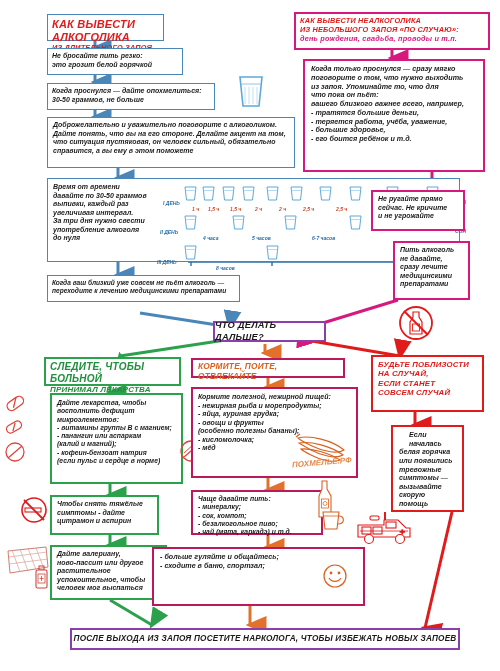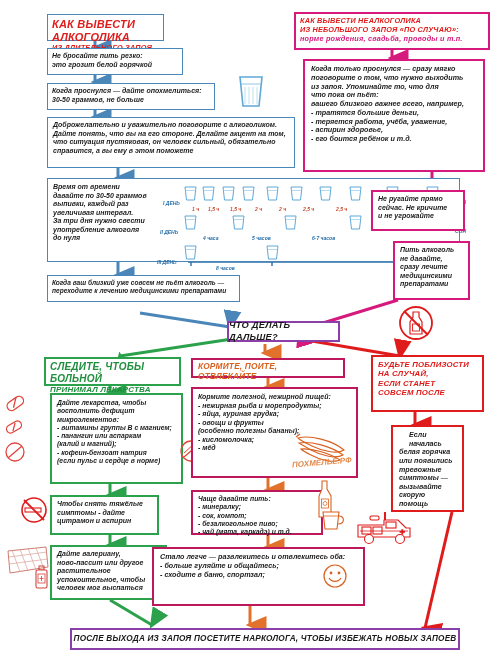--- a/index.html
+++ b/index.html
@@ -283,33 +283,33 @@
   <div class="tl-int2" style="left:216px;top:265px;">8 часов</div>
 
   <div class="box b-blue" style="left:47px;top:275px;width:193px;height:27px;padding:3px 4px;">
     <div class="txt c-dark" style="font-size:6.6px;">Когда ваш близкий уже совсем не пьёт алкоголь —</div>
     <div class="txt c-dark" style="font-size:6.6px;">переходите к лечению медицинскими препаратами</div>
   </div>
 
   <div class="box b-pink" style="left:294px;top:12px;width:196px;height:38px;padding:3px 4px;">
     <div class="hdr c-red" style="font-size:7.3px;">КАК ВЫВЕСТИ НЕАЛКОГОЛИКА</div>
     <div class="hdr c-red" style="font-size:7.3px;">ИЗ НЕБОЛЬШОГО ЗАПОЯ «ПО СЛУЧАЮ»:</div>
-    <div class="hdr c-pink" style="font-size:7.3px;">норме рождения, свадьба, проводы и т.п.</div>
+    <div class="hdr c-pink" style="font-size:7.3px;">день рождения, свадьба, проводы и т.п.</div>
   </div>
 
   <div class="box b-pink" style="left:303px;top:59px;width:182px;height:113px;padding:4px 6px;">
     <ul>
       <li class="txt c-dark" style="font-size:7.2px;">Когда только проснулся — сразу мягко</li>
       <li class="txt c-dark" style="font-size:7.2px;">поговорите о том, что нужно выходить</li>
       <li class="txt c-dark" style="font-size:7.2px;">из запоя. Упоминайте то, что для</li>
       <li class="txt c-dark" style="font-size:7.2px;">что пока он пьёт:</li>
       <li class="txt c-dark" style="font-size:7.2px;">вашего близкого важнее всего, например,</li>
       <li class="txt c-dark" style="font-size:7.2px;">- тратятся большие деньги,</li>
       <li class="txt c-dark" style="font-size:7.2px;">- теряется работа, учёба, уважение,</li>
-      <li class="txt c-dark" style="font-size:7.2px;">- аспирин здоровье,</li>
+      <li class="txt c-dark" style="font-size:7.2px;">- большие здоровье,</li>
       <li class="txt c-dark" style="font-size:7.2px;">- его боится ребёнок и т.д.</li>
     </ul>
   </div>
 
   <div class="box b-pink" style="left:371px;top:190px;width:94px;height:41px;padding:3px 5px;">
     <div class="txt c-dark" style="font-size:7px;">Не ругайте прямо</div>
     <div class="txt c-dark" style="font-size:7px;">сейчас. Не кричите</div>
     <div class="txt c-dark" style="font-size:7px;">и не угрожайте</div>
   </div>
 
@@ -323,21 +323,21 @@
 
   <div style="position:absolute;left:396px;top:303px;">
     <svg width="40" height="40" style="position:static;">
       <circle cx="20" cy="20" r="16" fill="none" stroke="#e01b1b" stroke-width="1.8"></circle>
       <path d="M17,9 L23,9 L23,14 L26,19 L26,31 L14,31 L14,19 L17,14 Z" fill="#fff" stroke="#e01b1b" stroke-width="1.2"></path>
       <rect x="16.5" y="21" width="7" height="7" fill="none" stroke="#e01b1b" stroke-width="0.9"></rect>
       <line x1="8" y1="8" x2="32" y2="32" stroke="#e01b1b" stroke-width="2"></line>
     </svg>
   </div>
 
-  <div class="box b-purple" style="left:227px;top:321px;width:113px;height:21px;display:flex;align-items:center;justify-content:center;">
+  <div class="box b-purple" style="left:213px;top:321px;width:113px;height:21px;display:flex;align-items:center;justify-content:center;">
     <span class="hdr c-dark" style="font-size:9.3px;">ЧТО ДЕЛАТЬ ДАЛЬШЕ?</span>
   </div>
 
   <div class="box b-green" style="left:44px;top:357px;width:137px;height:29px;padding:2px 4px;">
     <div class="hdr c-green" style="font-size:10px;">СЛЕДИТЕ, ЧТОБЫ БОЛЬНОЙ</div>
     <div class="hdr c-green" style="font-size:8px;">ПРИНИМАЛ ЛЕКАРСТВА</div>
   </div>
 
   <div class="box b-green" style="left:50px;top:393px;width:133px;height:91px;padding:4px 5px;">
     <ul>
@@ -466,40 +466,39 @@
   <div style="position:absolute;left:320px;top:508px;">
     <svg width="26" height="24" style="position:static;">
       <path d="M3,4 L19,4 L17,21 L5,21 Z" fill="#fff" stroke="#d9611f" stroke-width="1.1"></path>
       <path d="M19,8 C25,8 25,16 18,16" fill="none" stroke="#d9611f" stroke-width="1.1"></path>
       <line x1="3.5" y1="8" x2="18.6" y2="8" stroke="#d9611f" stroke-width="0.8"></line>
     </svg>
   </div>
 
   <div class="box b-orange" style="left:152px;top:547px;width:213px;height:59px;padding:4px 6px;">
     <ul>
-      <li class="txt c-dark" style="font-size:7.2px;">Стало легче — развлекитесь и отвлекитесь оба:</li>
       <li class="txt c-dark" style="font-size:7.2px;">- больше гуляйте и общайтесь;</li>
       <li class="txt c-dark" style="font-size:7.2px;">- сходите в баню, спортзал;</li>
     </ul>
   </div>
 
   <div style="position:absolute;left:322px;top:563px;">
     <svg width="26" height="26" style="position:static;">
       <circle cx="13" cy="13" r="11" fill="#fff" stroke="#d9611f" stroke-width="1.2"></circle>
       <circle cx="9" cy="10" r="1.4" fill="#d9611f"></circle>
       <circle cx="17" cy="10" r="1.4" fill="#d9611f"></circle>
       <path d="M7,15 C9.5,19.5 16.5,19.5 19,15" fill="none" stroke="#d9611f" stroke-width="1.2"></path>
     </svg>
   </div>
 
   <div class="box b-red" style="left:371px;top:355px;width:113px;height:57px;padding:3px 5px;">
     <div class="hdr c-red" style="font-size:7.8px;">БУДЬТЕ ПОБЛИЗОСТИ</div>
     <div class="hdr c-red" style="font-size:7.8px;">НА СЛУЧАЙ,</div>
     <div class="hdr c-red" style="font-size:7.8px;">ЕСЛИ СТАНЕТ</div>
-    <div class="hdr c-red" style="font-size:7.8px;">СОВСЕМ ПОСЛЕ</div>
+    <div class="hdr c-red" style="font-size:7.8px;">СОВСЕМ СЛУЧАЙ</div>
   </div>
 
   <div class="box b-red" style="left:391px;top:425px;width:73px;height:87px;padding:4px 6px;">
     <div class="txt c-dark" style="font-size:7.1px;padding-left:10px;">Если началась</div>
     <div class="txt c-dark" style="font-size:7.1px;">белая горячка</div>
     <div class="txt c-dark" style="font-size:7.1px;">или появились</div>
     <div class="txt c-dark" style="font-size:7.1px;">тревожные</div>
     <div class="txt c-dark" style="font-size:7.1px;">симптомы —</div>
     <div class="txt c-dark" style="font-size:7.1px;">вызывайте</div>
     <div class="txt c-dark" style="font-size:7.1px;">скорую помощь</div>

